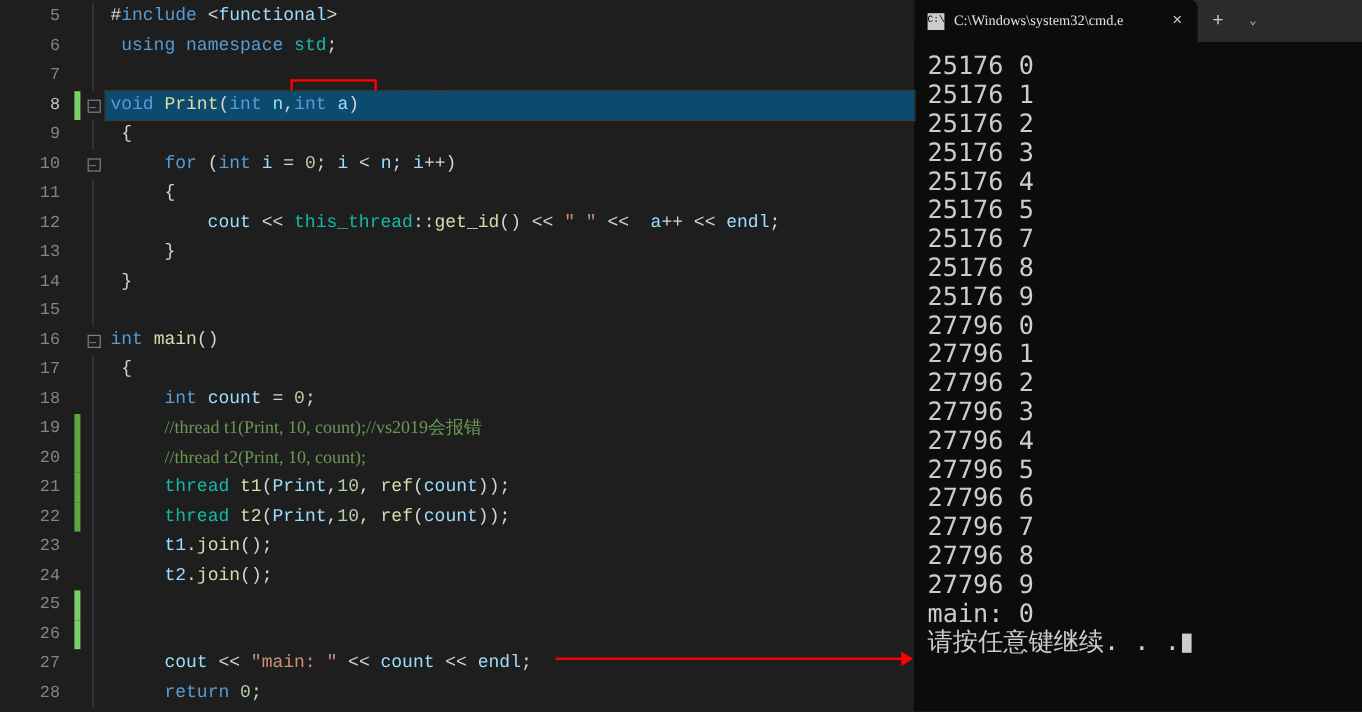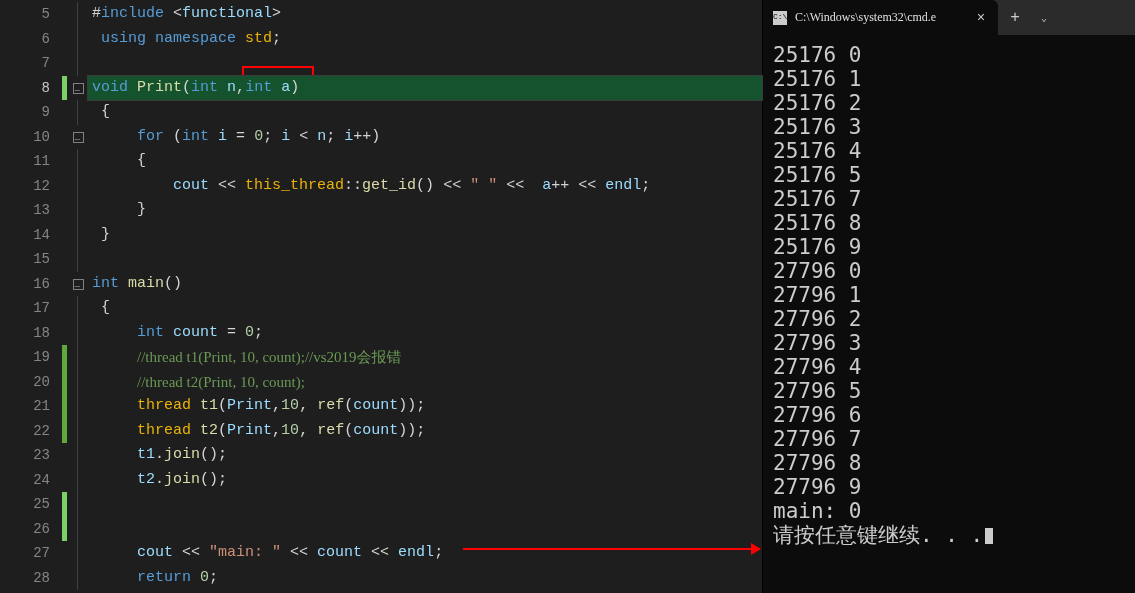--- a/index.html
+++ b/index.html
@@ -94,34 +94,34 @@
 }
 .code-line {
   height: 24.5px;
   line-height: 24.5px;
   white-space: pre;
   font-size: 15px;
   position: relative;
   padding-left: 4px;
 }
 .code-line.current {
-  background: #14532d;
+  background: #0c4a6e;
   outline: 1px solid #3a3a3a;
 }
 
 .kw { color: #569cd6; }
 .type { color: #569cd6; }
 .fn { color: #dcdcaa; }
 .var { color: #9cdcfe; }
 .num { color: #b5cea8; }
 .str { color: #ce9178; }
 .cmt { color: #6a9955; font-family: Liberation Serif, serif; }
 .op { color: #d4d4d4; }
 .pn { color: #d4d4d4; }
-.ns { color: #eab308; }
+.ns { color: #14b8a6; }
 
 .red-box {
   position: absolute;
   border: 2px solid #ff0000;
   pointer-events: none;
 }
 .red-label {
   position: absolute;
   color: #ff0000;
   font-size: 16px;

